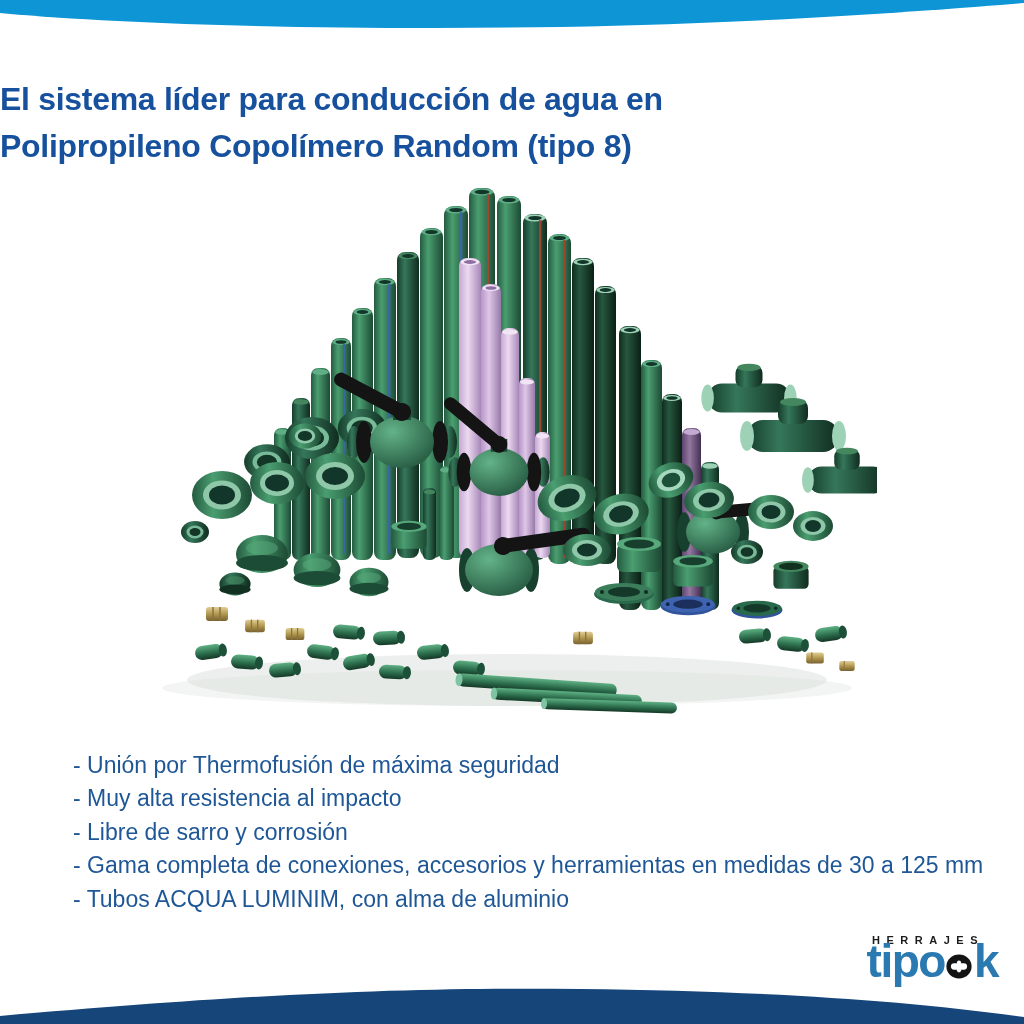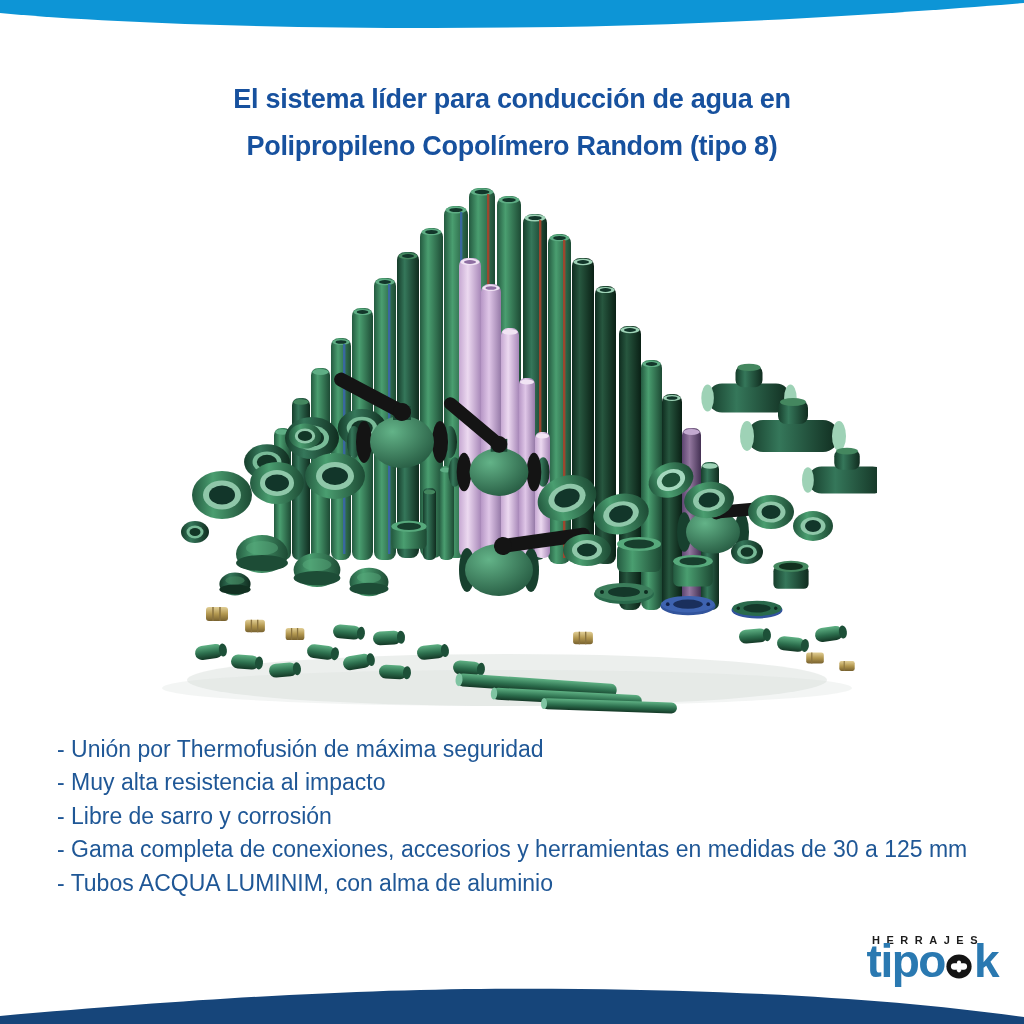--- a/index.html
+++ b/index.html
@@ -2,27 +2,27 @@
 <html><head>
 <meta charset="utf-8">
 <style>
   html,body{margin:0;padding:0;background:#e9e9e9;}
   .poster{
     position:relative;width:1024px;height:1024px;background:#ffffff;
     overflow:hidden;font-family:"Liberation Sans",sans-serif;margin:0 auto;
   }
   .band{position:absolute;left:0;top:0;width:1024px;height:1024px;pointer-events:none;}
   .headline{
-    position:absolute;top:76px;left:0;width:1024px;text-align:center;
-    font-weight:bold;font-size:27px;line-height:47px;color:#17519e;letter-spacing:-0.3px;
+    position:absolute;top:76px;left:0;width:1024px;
+    font-weight:bold;font-size:32px;line-height:47px;color:#17519e;letter-spacing:-0.3px;
   }
   .headline div{white-space:nowrap;}
   .collage{position:absolute;left:147px;top:180px;width:730px;height:545px;}
   .features{
-    position:absolute;left:57px;top:733px;margin:0;padding:0;list-style:none;
+    position:absolute;left:57px;top:733px;margin:16px;padding:0;list-style:none;
     font-size:23px;line-height:33.4px;color:#1f5796;letter-spacing:0;
   }
   .features li{white-space:nowrap;}
   .logo{position:absolute;right:26px;top:934px;text-align:right;}
   .logo-tagline{
     font-size:11px;font-weight:bold;letter-spacing:6.5px;color:#1c1c1c;
     padding-right:14px;margin-bottom:-7px;
   }
   .logo-word{font-size:46px;font-weight:bold;color:#2a79b1;letter-spacing:-1.5px;line-height:44px;}
   .logo-word span{vertical-align:baseline;}

